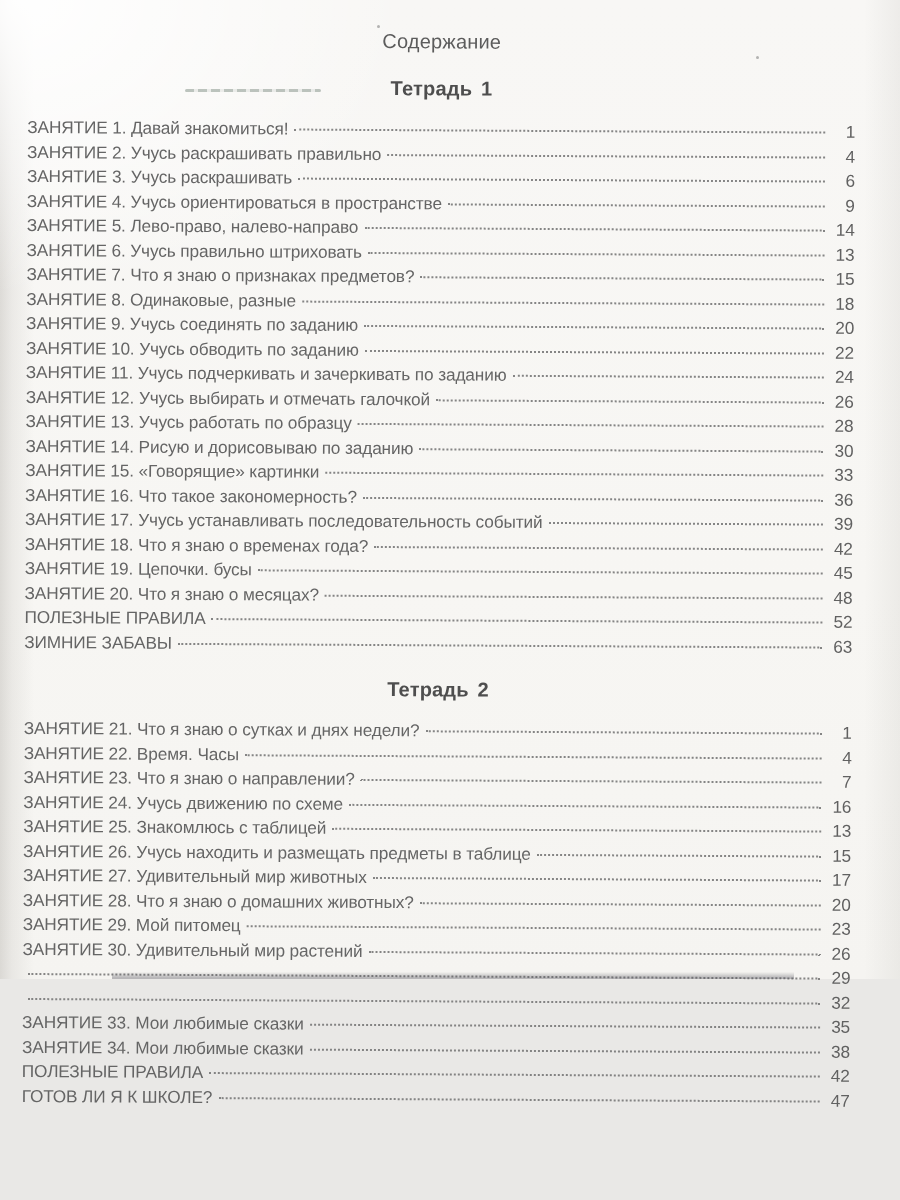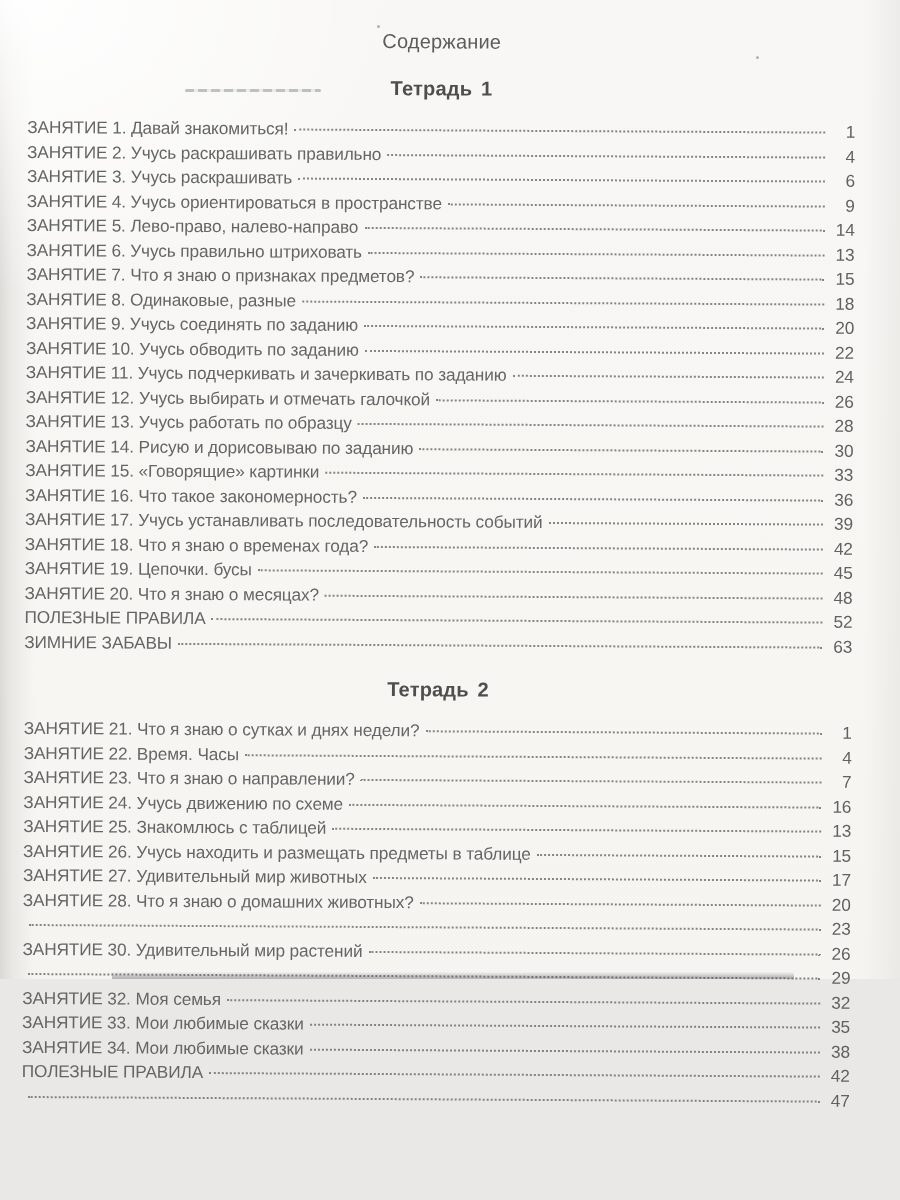--- a/index.html
+++ b/index.html
@@ -275,37 +275,37 @@
     <span class="pagenum">17</span>
   </div>
 
   <div class="row">
     <span class="label">ЗАНЯТИЕ 28. Что я знаю о домашних животных?</span>
     <span class="leader"></span>
     <span class="pagenum">20</span>
   </div>
 
   <div class="row">
+    <span class="label">ЗАНЯТИЕ 29. Мой питомец</span>
     <span class="leader"></span>
     <span class="pagenum">23</span>
   </div>
 
   <div class="row">
     <span class="label">ЗАНЯТИЕ 30. Удивительный мир растений</span>
     <span class="leader"></span>
     <span class="pagenum">26</span>
   </div>
 
   <div class="row">
     <span class="leader"></span>
     <span class="pagenum">29</span>
   </div>
 
   <div class="row">
-    <span class="label">ЗАНЯТИЕ 32. Моя семья</span>
     <span class="leader"></span>
     <span class="pagenum">32</span>
   </div>
 
   <div class="row">
     <span class="label">ЗАНЯТИЕ 33. Мои любимые сказки</span>
     <span class="leader"></span>
     <span class="pagenum">35</span>
   </div>
 
@@ -315,20 +315,21 @@
     <span class="pagenum">38</span>
   </div>
 
   <div class="row">
     <span class="label">ПОЛЕЗНЫЕ ПРАВИЛА</span>
     <span class="leader"></span>
     <span class="pagenum">42</span>
   </div>
 
   <div class="row">
+    <span class="label">ГОТОВ ЛИ Я К ШКОЛЕ?</span>
     <span class="leader"></span>
     <span class="pagenum">47</span>
   </div>
 </div>
   </section>
 </div>
   </div>
   <div class="smudge"></div>
   <div class="speck" style="left:377px;top:25px;"></div>
   <div class="speck" style="left:756px;top:56px;"></div>

